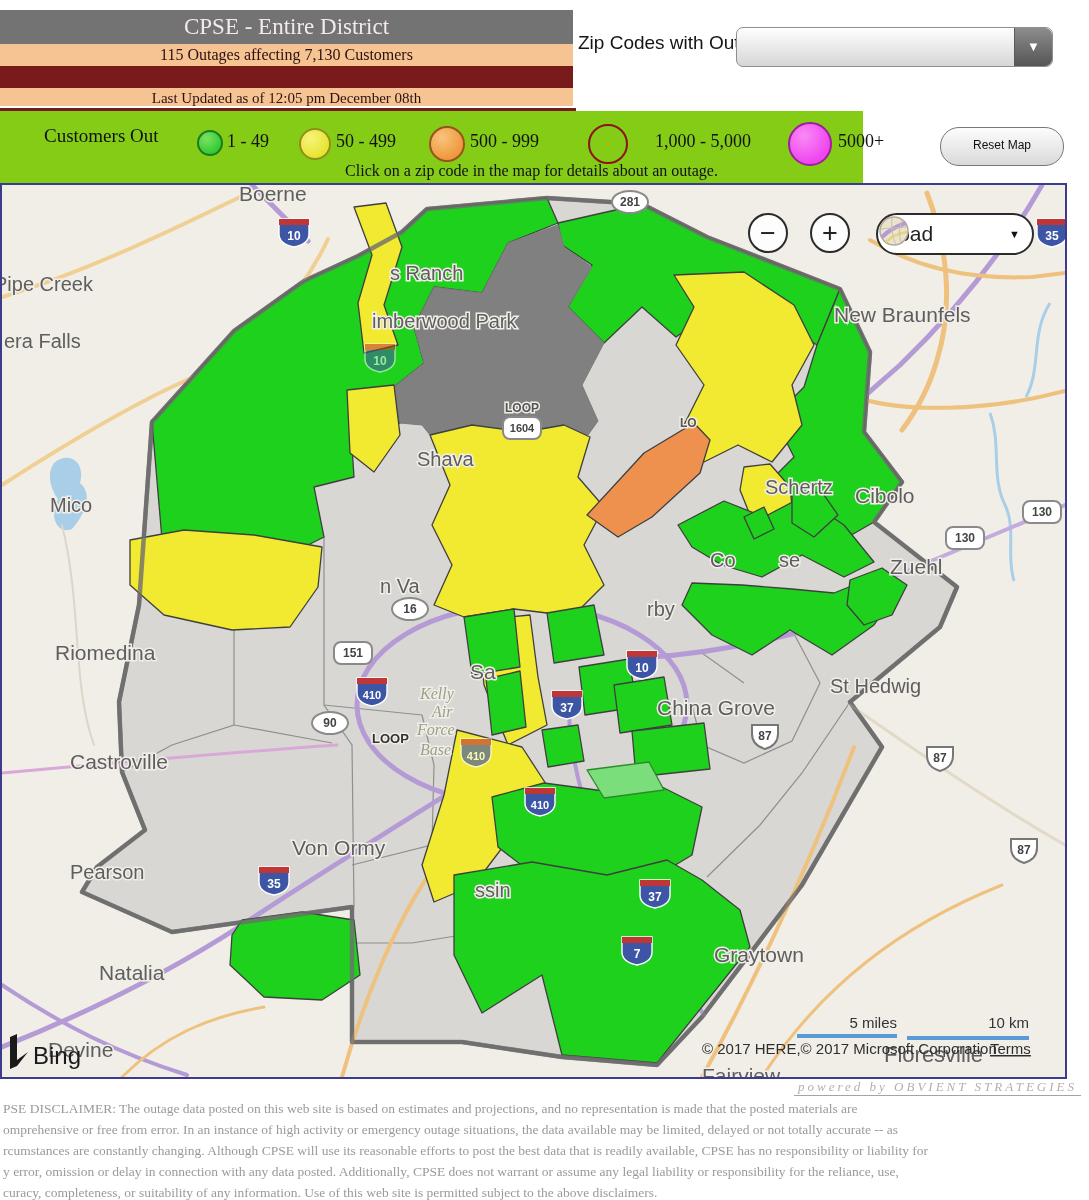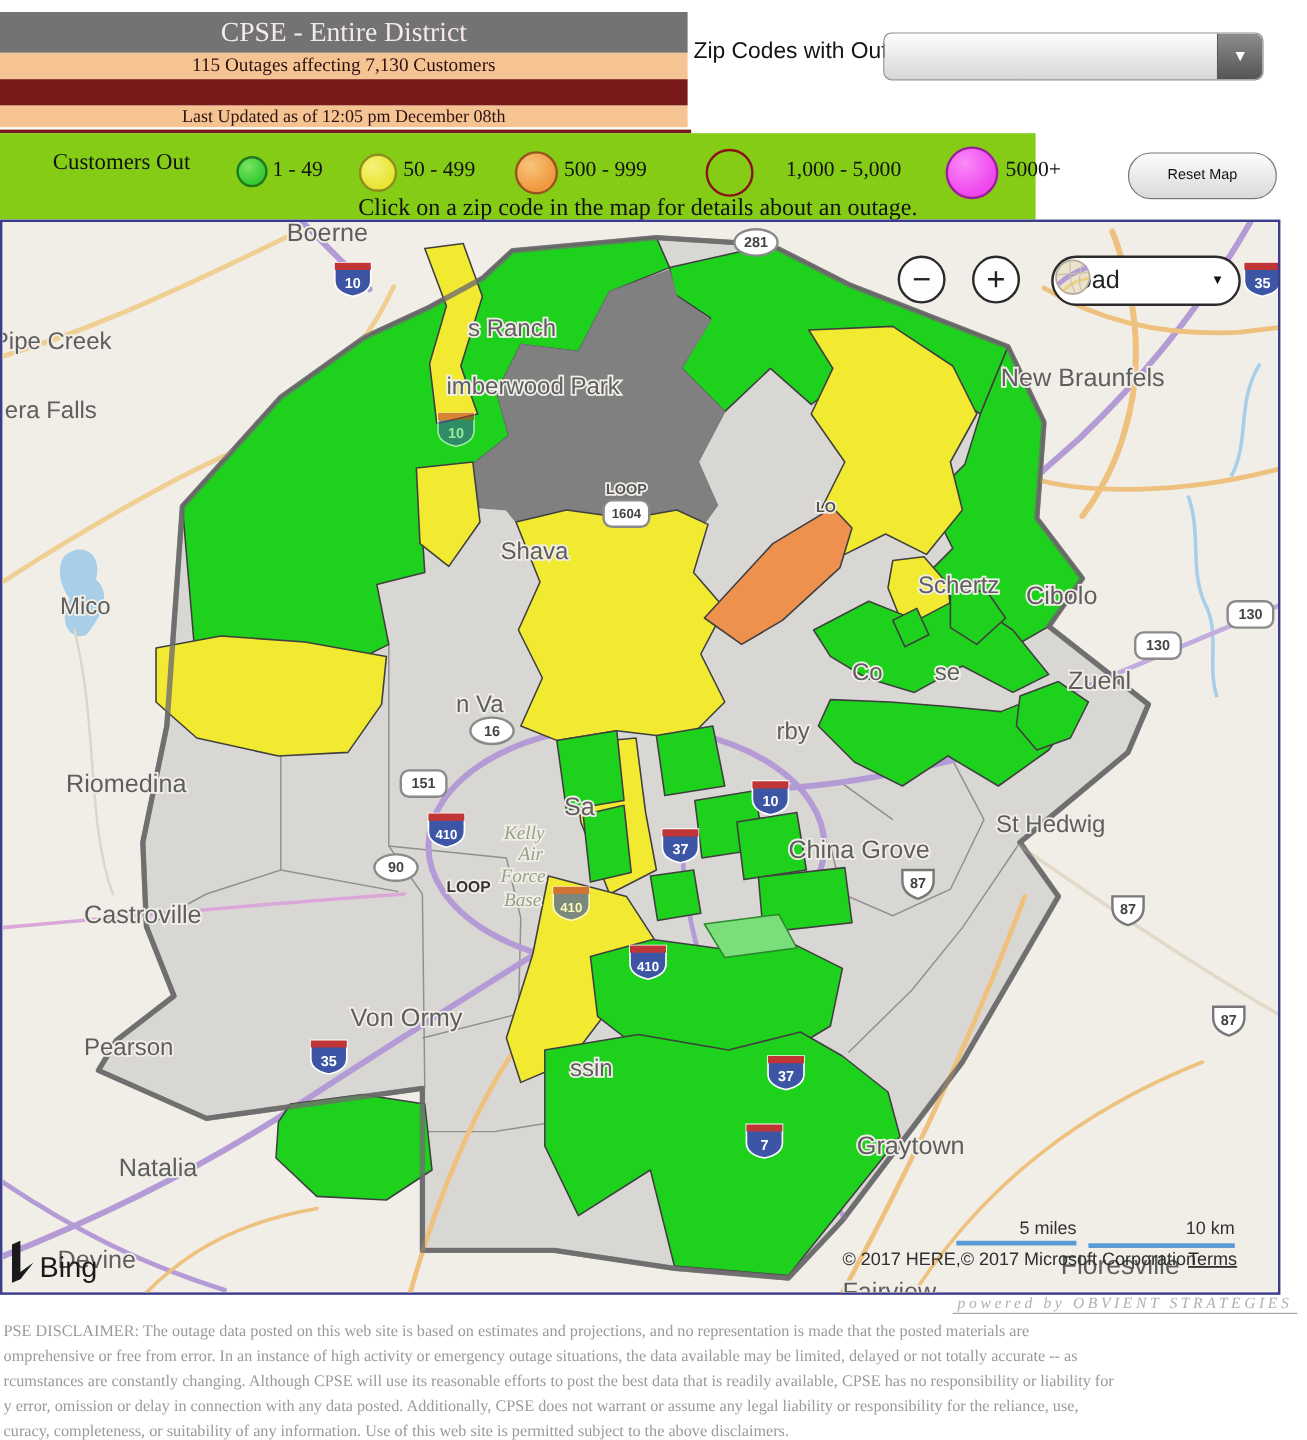--- a/index.html
+++ b/index.html
@@ -18,21 +18,21 @@
   .dropdown .val{position:absolute;left:10px;top:8px;font-family:"Liberation Sans",sans-serif;font-size:16px;color:#222;}
   .dropdown .arrowbox{position:absolute;right:0;top:0;width:37px;height:38px;border-left:1px solid #5a5a5a;
     background:linear-gradient(#8d8d8d,#555);border-radius:0 7px 7px 0;color:#fff;text-align:center;line-height:38px;font-size:13px;font-family:"Liberation Sans",sans-serif;}
   
   .legend{position:absolute;left:0;top:111px;width:863px;height:72px;background:#84cc16;}
   .legtitle{position:absolute;left:44px;top:14px;font-size:19px;color:#111;}
   .dot{position:absolute;border-radius:50%;box-sizing:border-box;}
   .leglbl{position:absolute;font-size:18px;color:#111;text-align:right;}
   .resetbtn{position:absolute;left:940px;top:16px;width:122px;height:37px;border:1px solid #777;border-radius:19px;
     background:linear-gradient(#fdfdfd,#d9d9d9);font-family:"Liberation Sans",sans-serif;font-size:12px;color:#111;text-align:center;line-height:35px;}
-  .instruction{position:absolute;left:0;top:51px;width:1063px;text-align:center;font-size:20px;color:#111;}
+  .instruction{position:absolute;left:0;top:51px;width:1063px;text-align:center;font-size:16px;color:#111;}
   
   .mapwrap{position:absolute;left:0;top:183px;width:1063px;height:892px;border:2px solid #3c3c8c;box-sizing:content-box;background:#f1eee8;overflow:hidden;}
   .mapwrap svg{position:absolute;left:0;top:0;}
   .mapbtn{position:absolute;width:40px;height:40px;border:2px solid #2b2b2b;border-radius:50%;background:rgba(255,255,255,.88);
     font-family:"Liberation Sans",sans-serif;font-size:27px;color:#222;text-align:center;line-height:36px;box-sizing:border-box;}
   .roadsel{position:absolute;left:874px;top:28px;width:158px;height:42px;border:2px solid #2b2b2b;border-radius:22px;background:#fff;
     box-sizing:border-box;display:flex;align-items:center;padding:0 12px 0 5px;gap:9px;font-family:"Liberation Sans",sans-serif;}
   .roadsel .txt{font-size:21px;color:#222;flex:1;}
   .roadsel .caret{font-size:11px;color:#111;}
   

